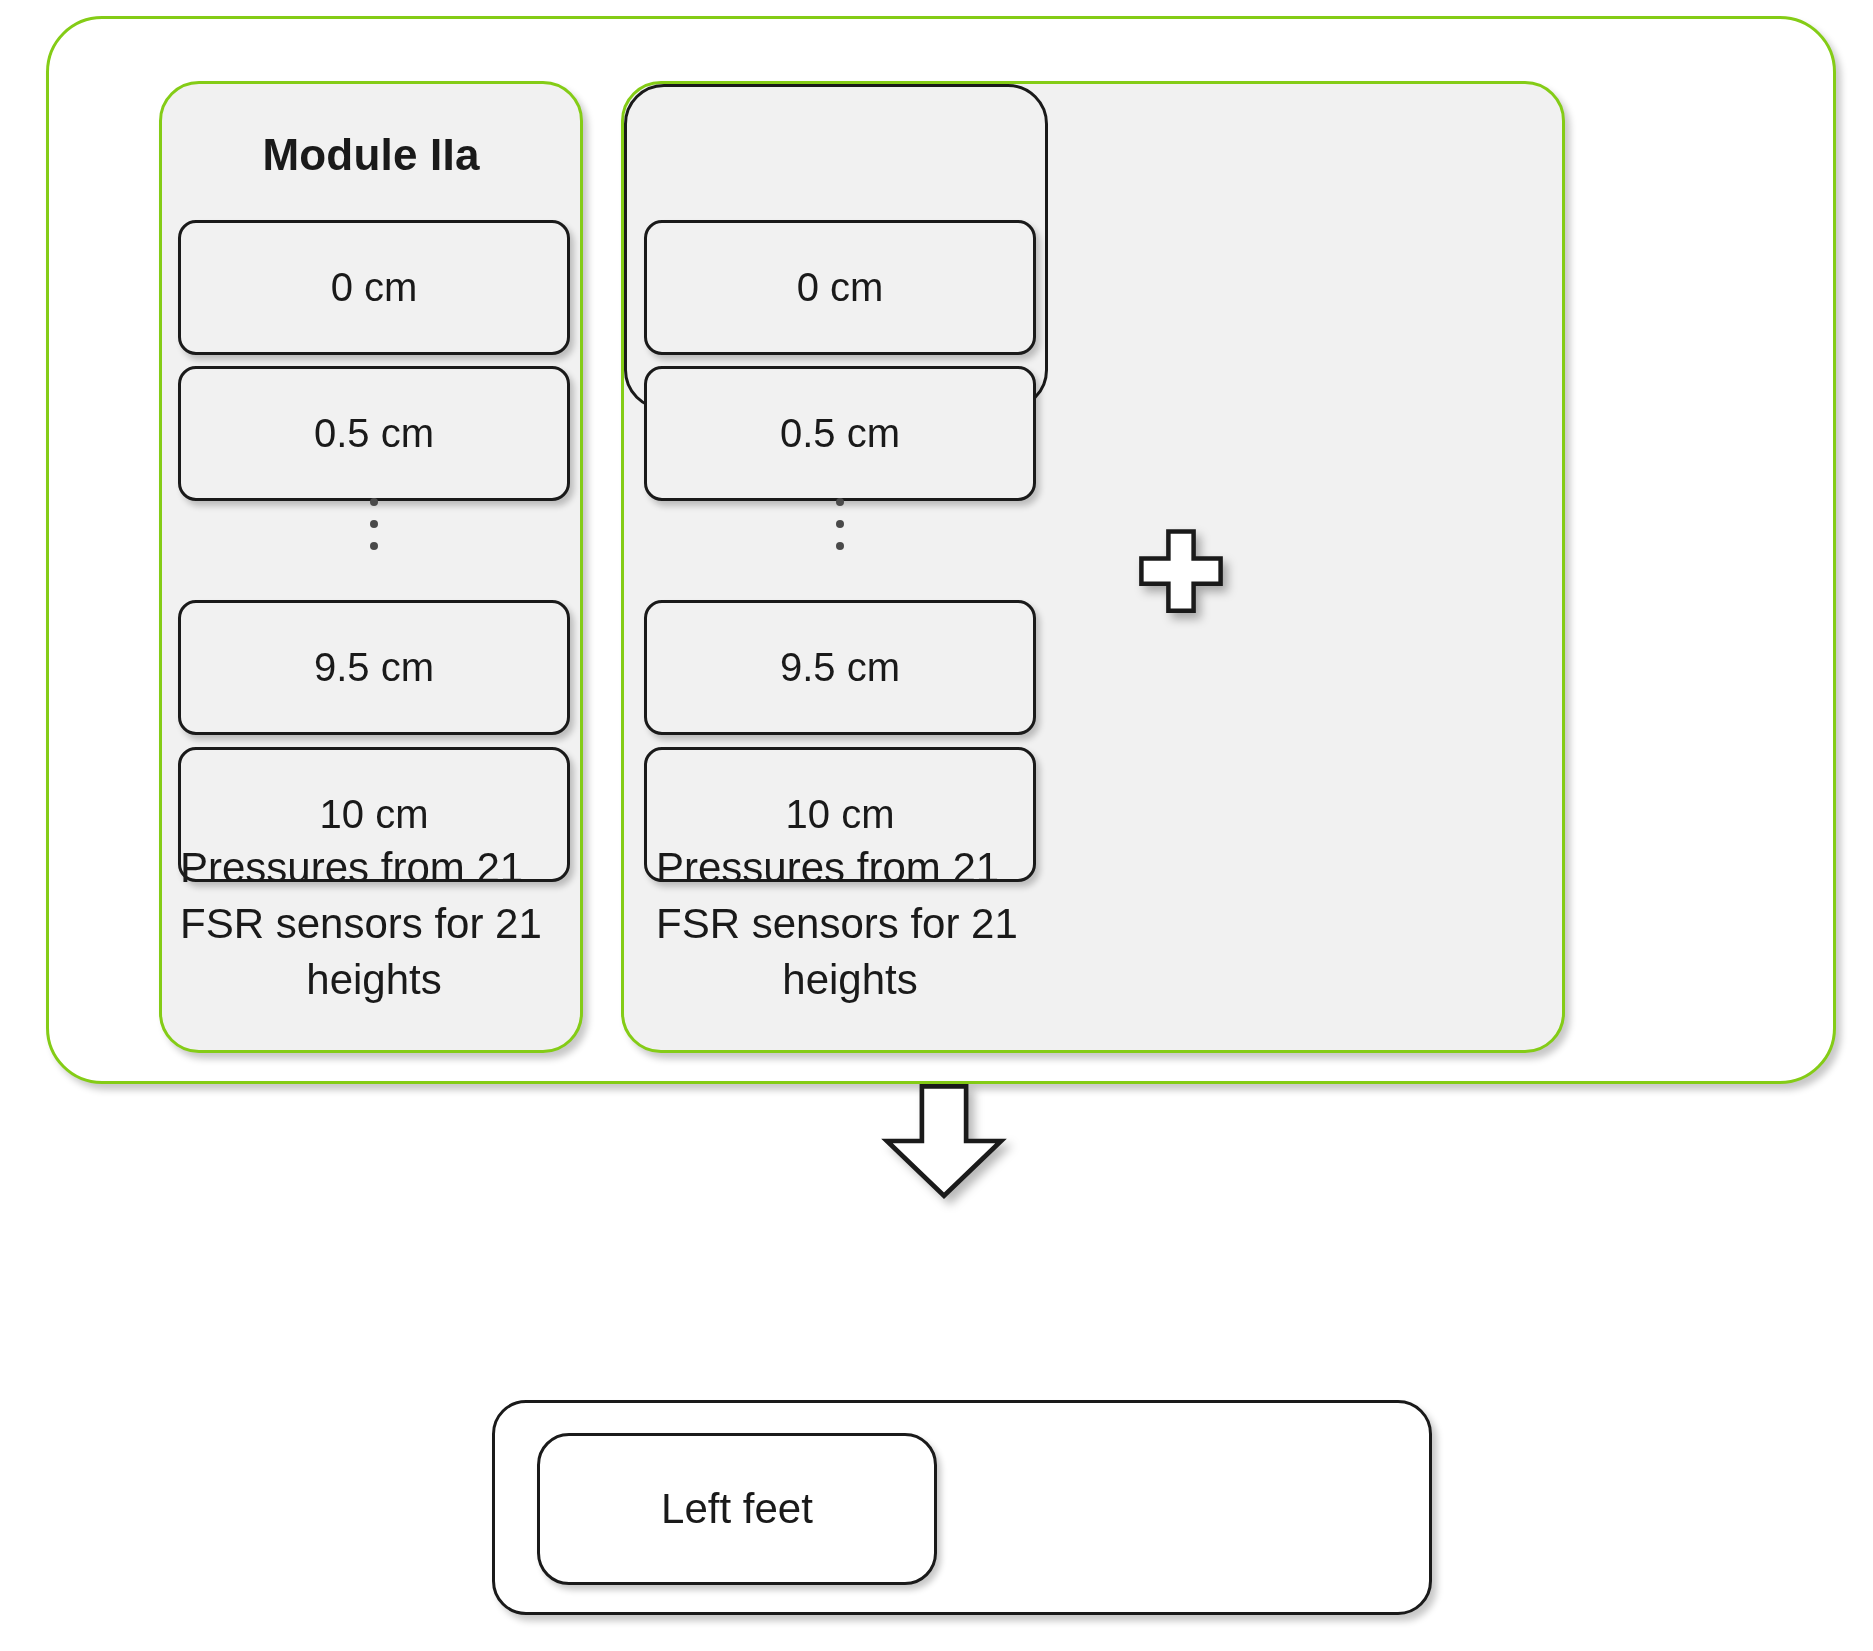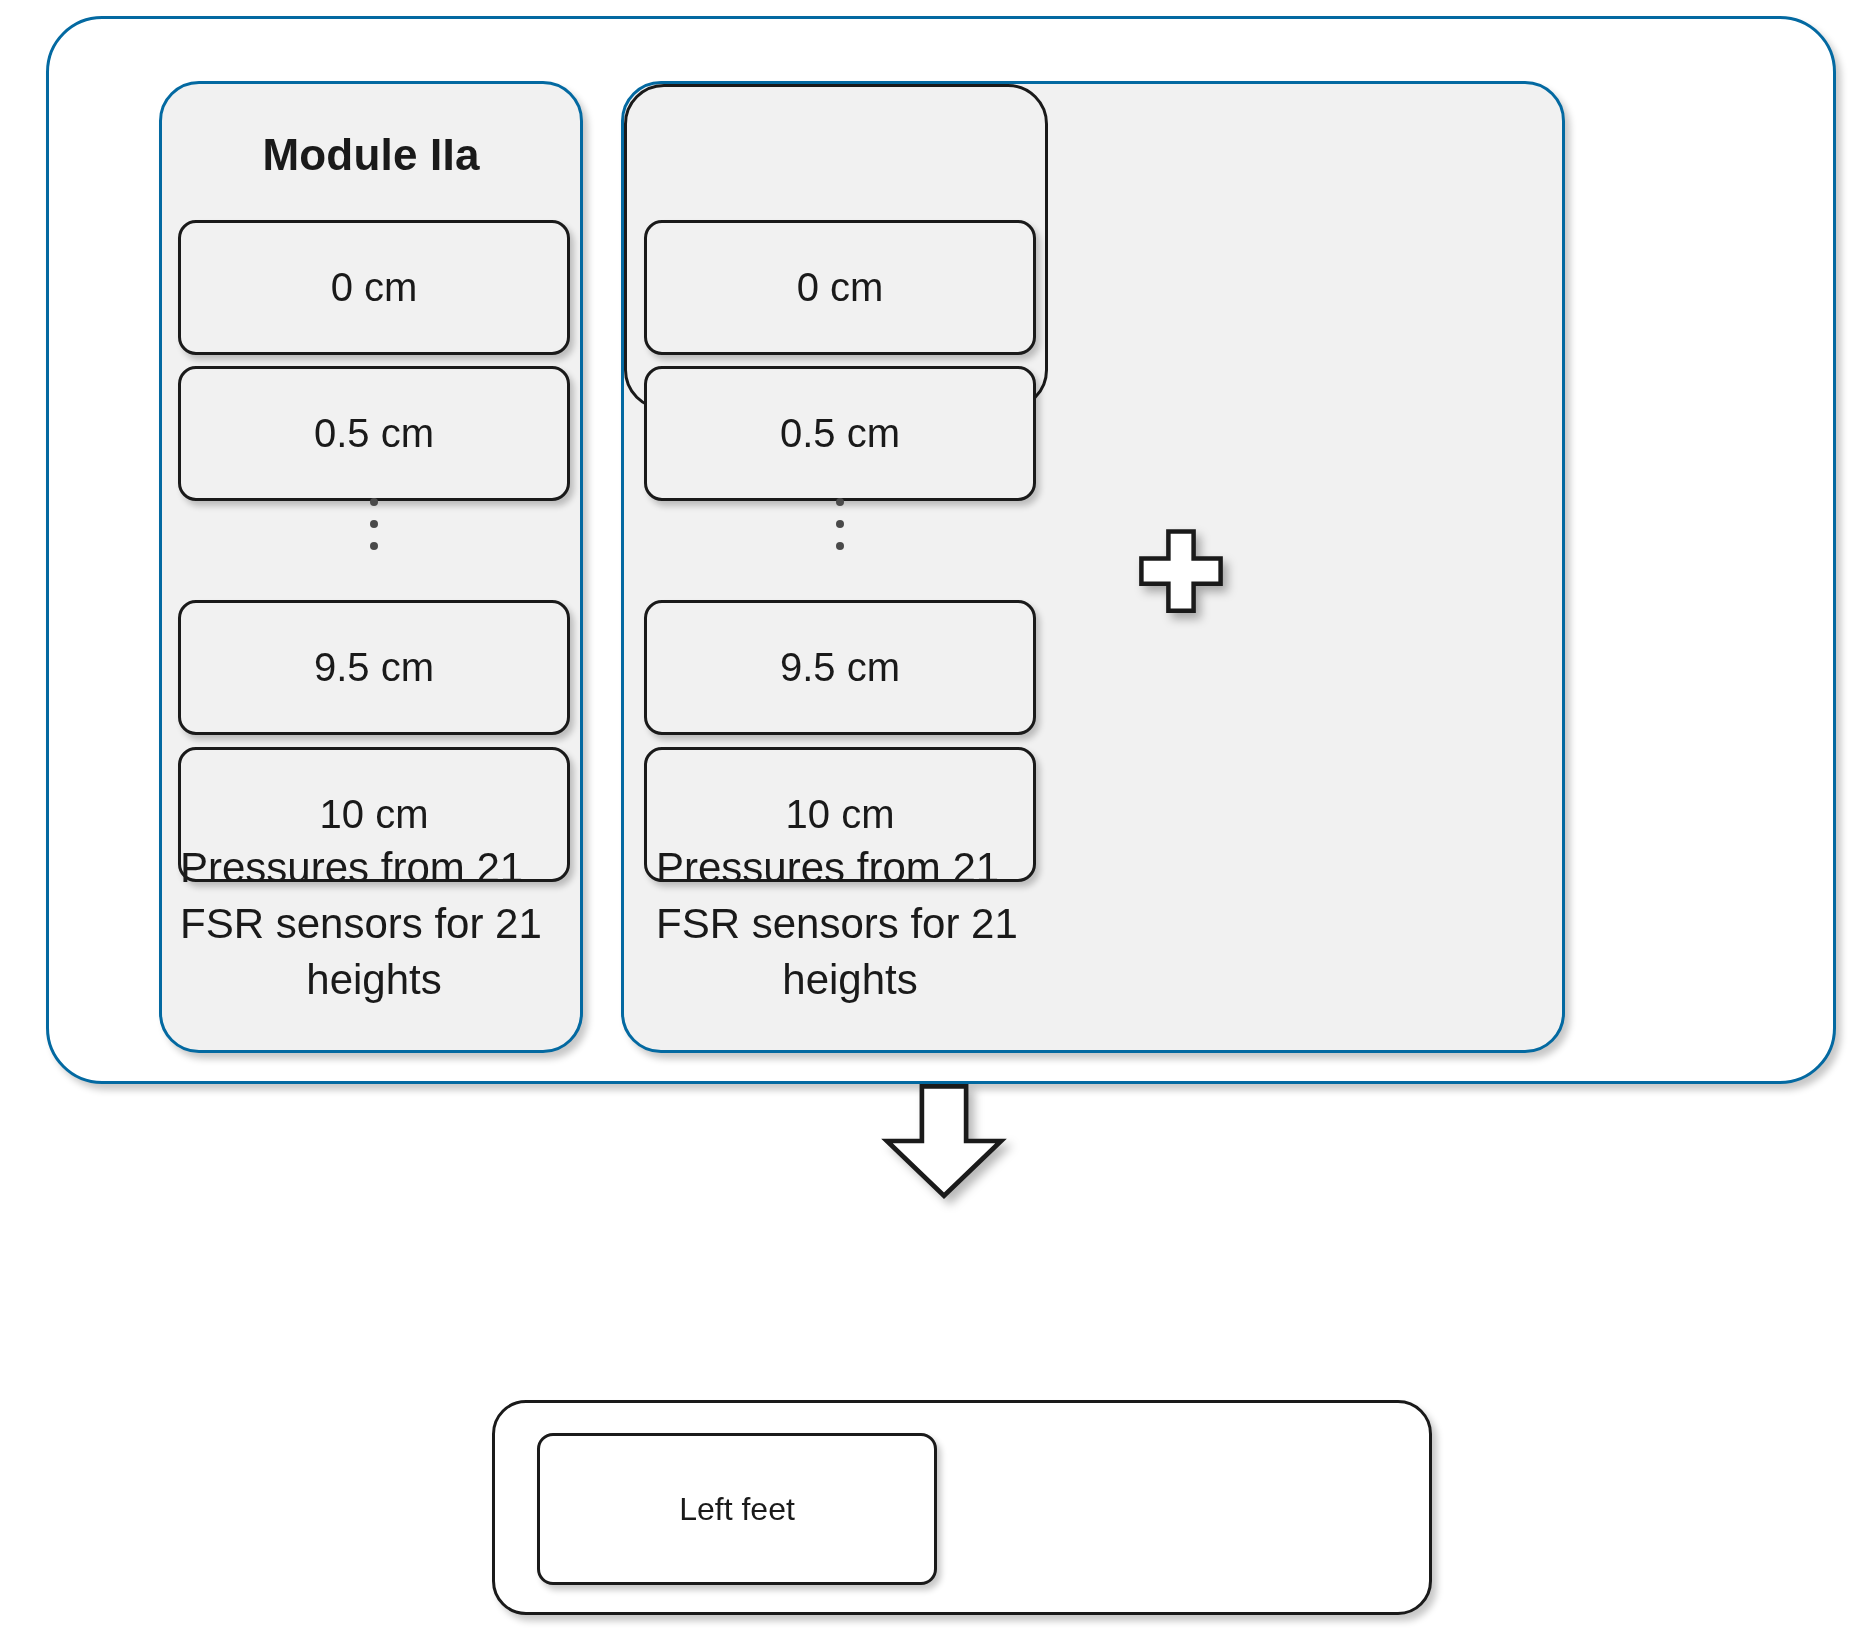--- a/index.html
+++ b/index.html
@@ -12,21 +12,21 @@
     height: 1651px;
     font-family: "Liberation Sans", sans-serif;
     color: #1a1a1a;
     position: relative;
     overflow: hidden;
   }
 
   
   .rbox {
     box-sizing: border-box;
-    border: 3px solid #0369a1;
+    border: 3px solid #84cc16;
     background: #f1f1f1;
     border-radius: 34px;
     position: absolute;
     box-shadow: 5px 6px 7px rgba(0,0,0,0.22);
   }
 
   
   #outer-container {
     left: 46px;
     top: 16px;
@@ -179,26 +179,26 @@
     box-shadow: 5px 6px 7px rgba(0,0,0,0.22);
   }
   .foot-box {
     box-sizing: border-box;
     position: absolute;
     top: 30px;
     width: 400px;
     height: 152px;
     border: 3px solid #1a1a1a;
     background: #ffffff;
-    border-radius: 16px;
+    border-radius: 32px;
     box-shadow: 4px 5px 6px rgba(0,0,0,0.22);
     display: flex;
     align-items: center;
     justify-content: center;
-    font-size: 32px;
+    font-size: 42px;
   }
   #left-feet-box  { left: 42px; }
   #right-feet-box { left: 482px; }
 </style>
 </head>
 <body>
 
 <div class="rbox" id="outer-container">
 
   <div class="rbox module-panel" id="module-iia-panel">

